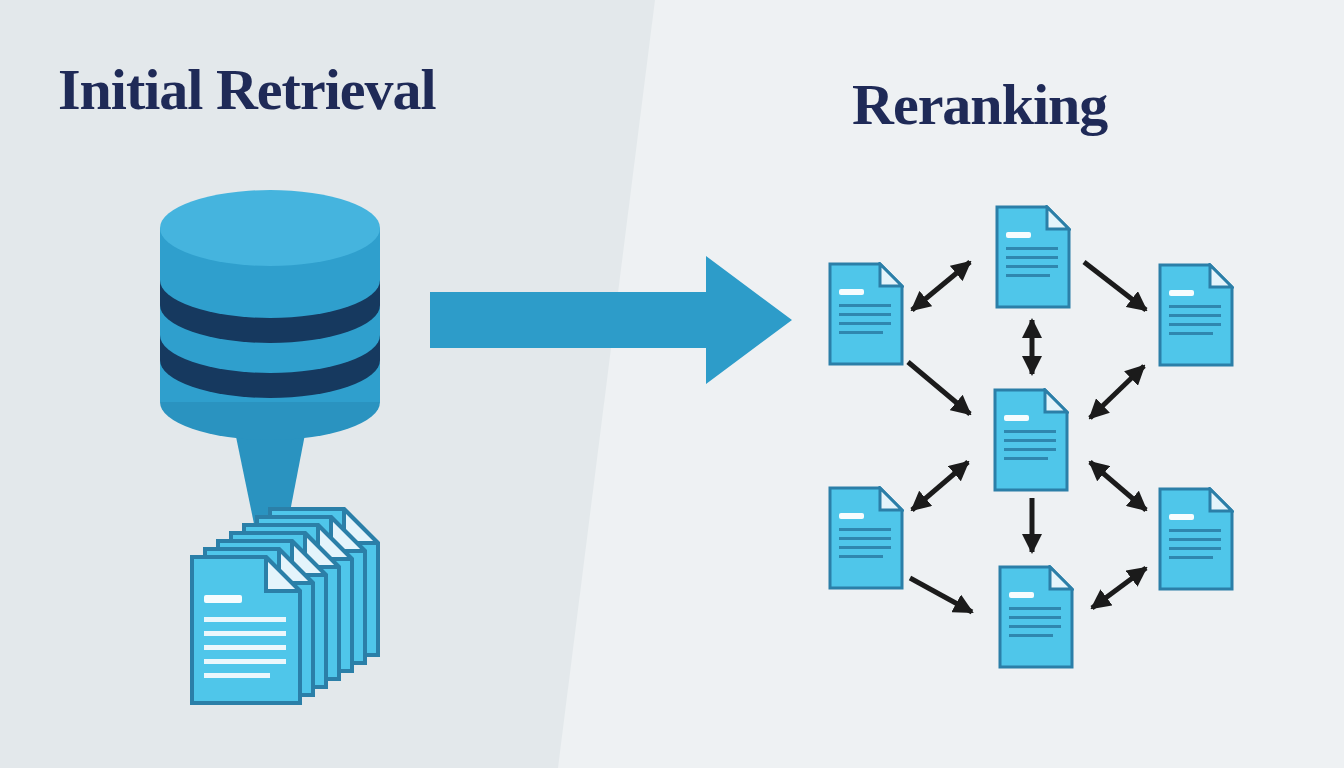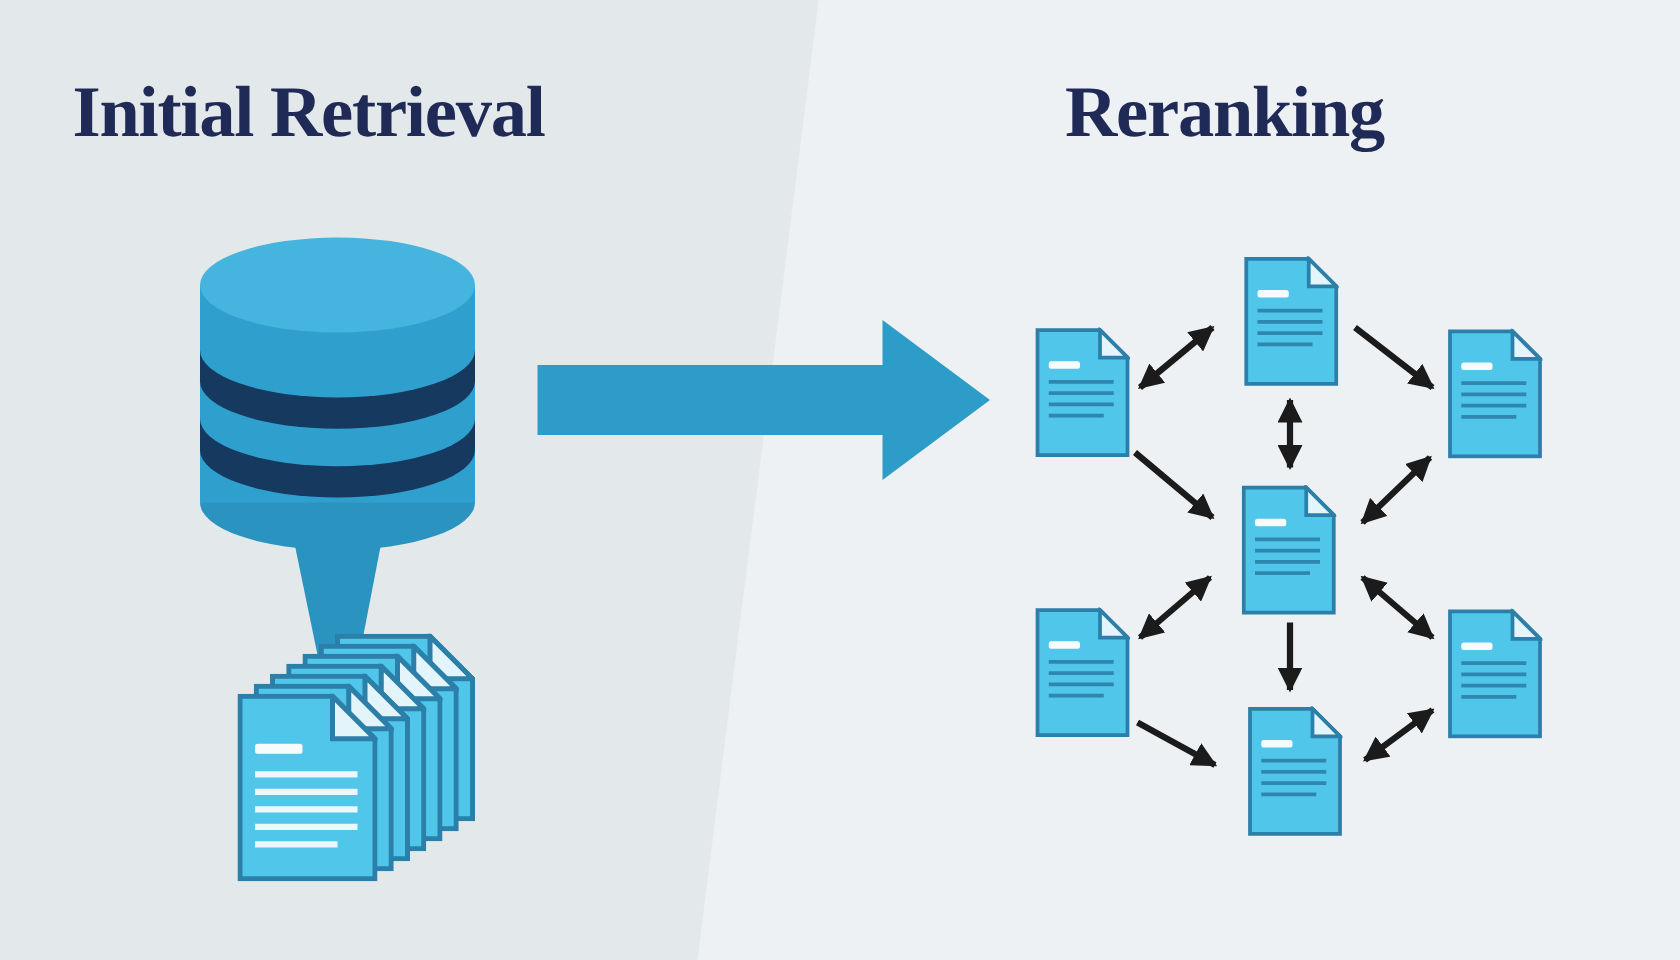--- a/index.html
+++ b/index.html
@@ -24,21 +24,21 @@
   .stage svg{position:absolute;left:0;top:0;}
   .panel-title{
     position:absolute;
     font-family:"Liberation Serif","DejaVu Serif",serif;
     font-weight:700;
     font-size:58px;
     letter-spacing:-1px;
     color:var(--title);
   }
   .title-left{left:58px;top:56px;}
-  .title-right{left:852px;top:56px;}
+  .title-right{left:852px;top:71px;}
   .bg-right-fill{fill:var(--background-right);}
   .db-wall{fill:var(--db-blue);}
   .db-top{fill:var(--db-blue-light);}
   .db-bottom{fill:var(--db-blue-deep);}
   .db-band{fill:var(--db-dark-band);}
   .funnel{fill:var(--db-blue-deep);}
   .flow-arrow{fill:var(--arrow-blue);}
   .doc-page{fill:var(--doc-fill);stroke:var(--doc-border);}
   .doc-fold{fill:var(--doc-fold);stroke:var(--doc-border);}
   .doc-line-dark{fill:var(--doc-border);opacity:.9;}

